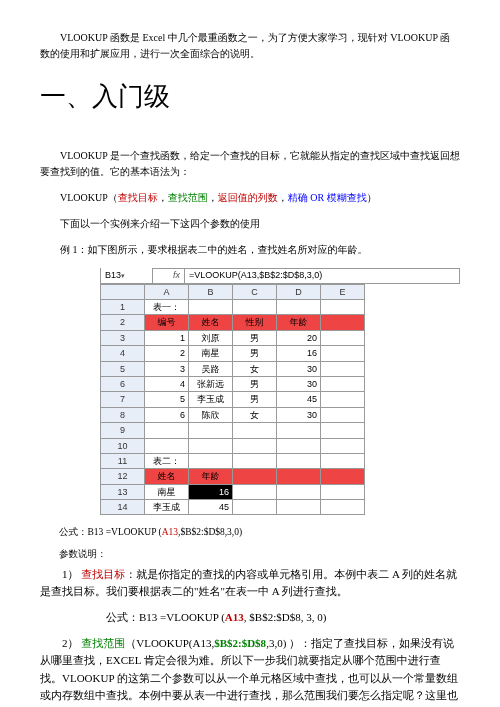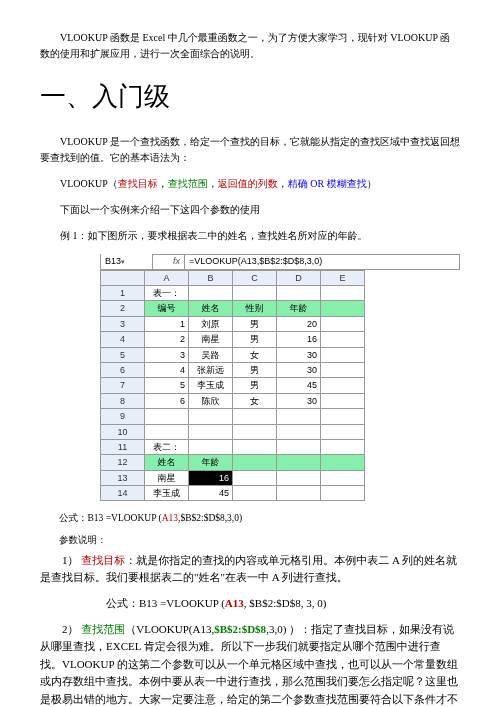--- a/index.html
+++ b/index.html
@@ -11,21 +11,21 @@
       font-size: 10px;
       padding: 30px 40px;
       color: #000;
       line-height: 1.6;
     }
     .para { margin-bottom: 10px; text-indent: 2em; }
     .para-small { margin-bottom: 8px; text-indent: 2em; font-size: 11px; }
     h1 {
       font-size: 26px;
       font-weight: normal;
-      margin: 14px 0 16px 0;
+      margin: 14px 0 30px 0;
       font-family: "SimSun", serif;
     }
     .red { color: #c00000; }
     .green { color: #008000; }
     .blue { color: #0000ff; }
     .excel-wrap { margin: 8px 0 10px 60px; }
     .formula-bar {
       display: flex;
       align-items: center;
       border: 1px solid #999;
@@ -64,21 +64,21 @@
       font-weight: normal;
       color: #333;
     }
     table.excel th.rowhdr {
       background: #e8eef7;
       min-width: 20px;
       width: 20px;
     }
     table.excel td.num { text-align: right; }
     table.excel tr.sel td.selcell { background: #000; color: #fff; }
-    table.excel tr.yellow td { background: #86efac; }
+    table.excel tr.yellow td { background: #ef4444; }
     table.excel tr.yellow th.rowhdr { background: #e8eef7; }
     .corner { background: #e8eef7; min-width:20px; width:20px; }
     .section-label { margin: 6px 0 4px 2em; font-size: 9.5px; }
     .bold { font-weight: bold; }
   </style>
 </head>
 <body>
 
 <div class="para">VLOOKUP 函数是 Excel 中几个最重函数之一，为了方便大家学习，现针对 VLOOKUP 函数的使用和扩展应用，进行一次全面综合的说明。</div>
 

